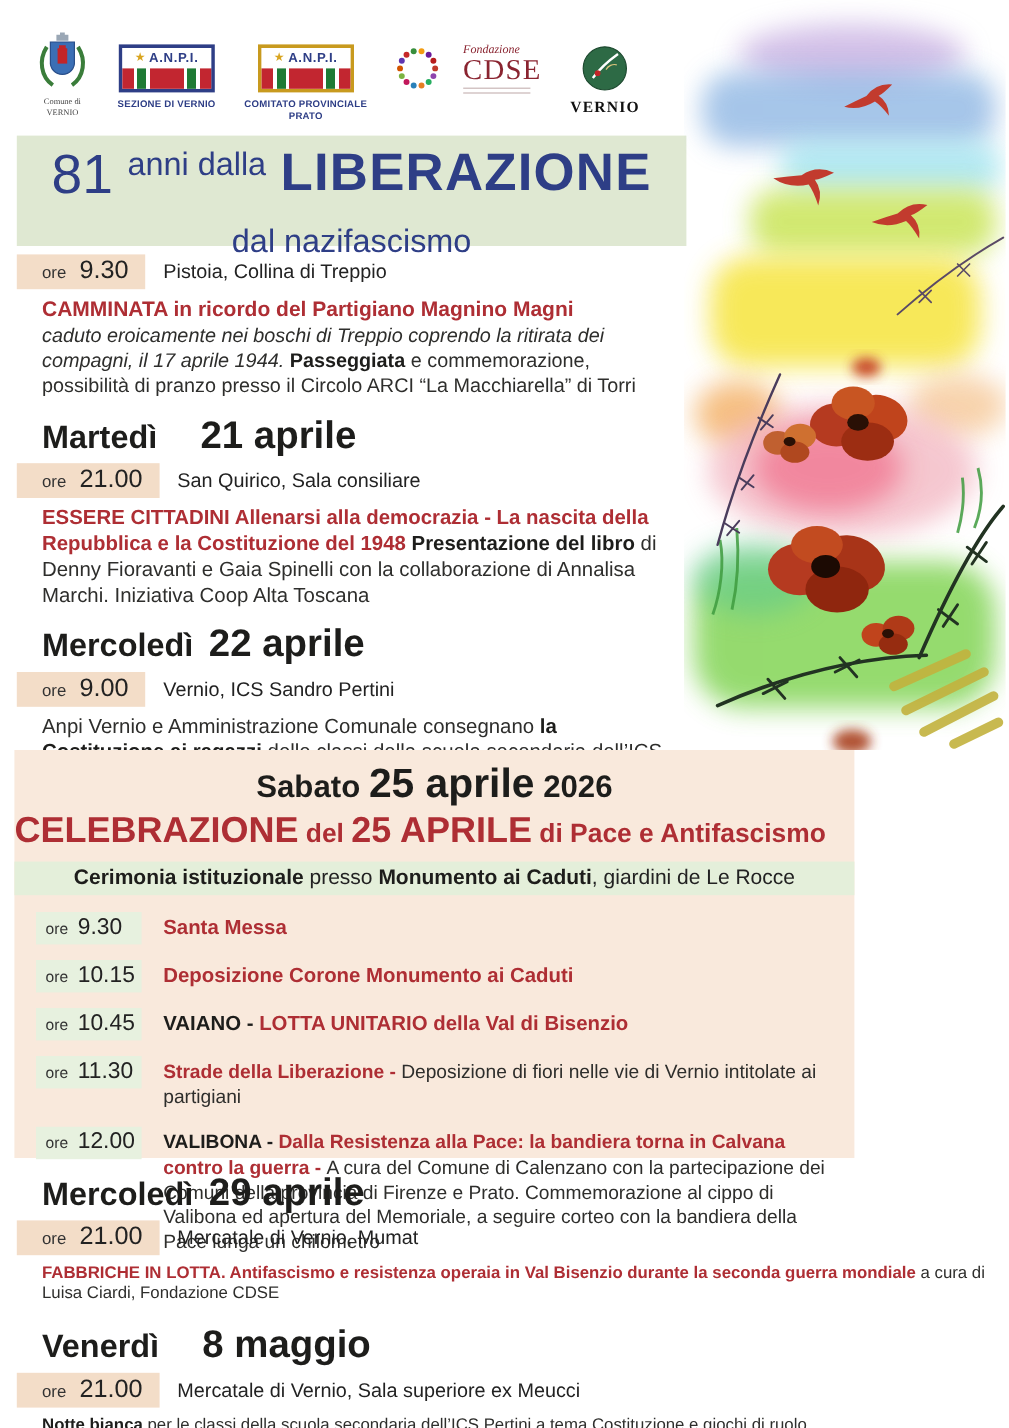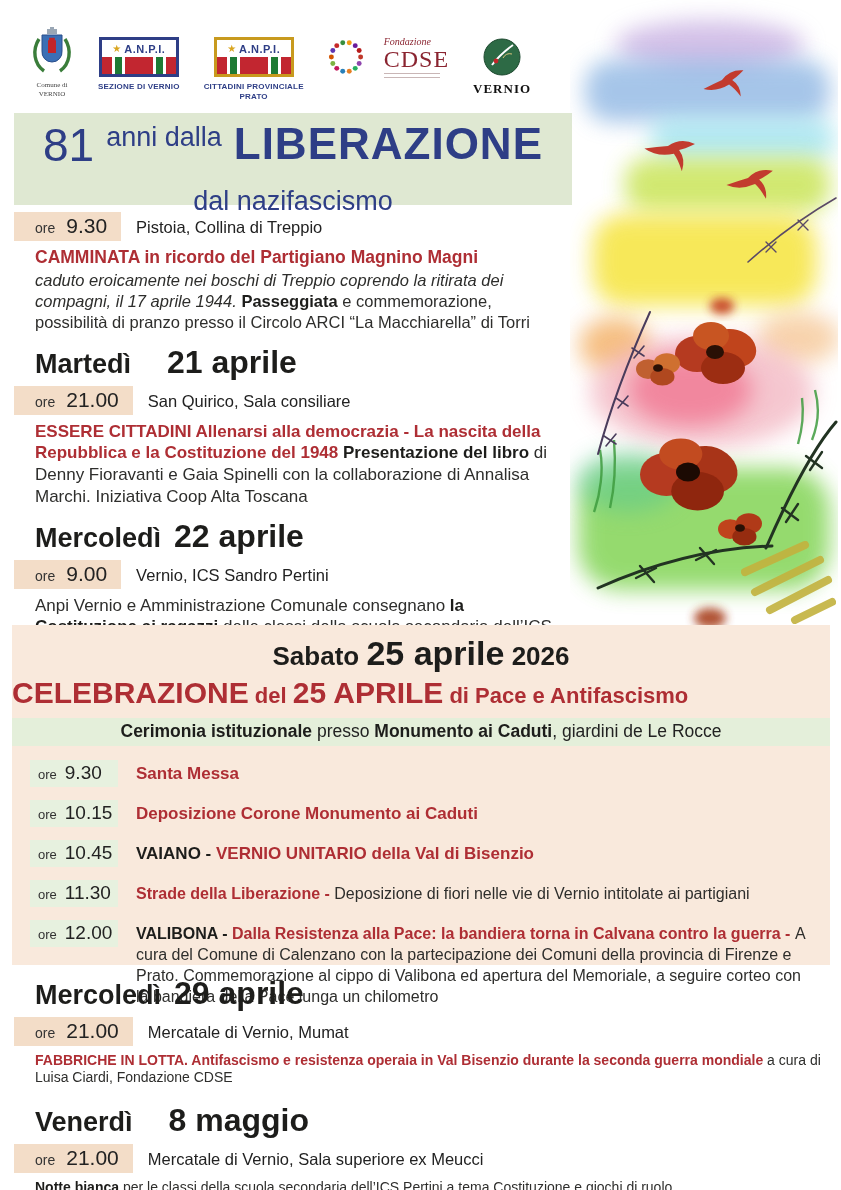--- a/index.html
+++ b/index.html
@@ -70,21 +70,21 @@
   .run-i{font-style:italic;}
   .run-b{font-weight:bold;color:#1d1d1b;}
   .run-bb{font-weight:bold;color:#1d1d1b;}
   .run-rb{font-weight:bold;color:var(--red);}
   .run-hs{font-size:26px;}
   .run-hb{font-size:34px;}
   .run-cb{font-size:30px;}
   .run-cs{font-size:22px;}
 
   
-  .special{position:absolute;left:12px;top:625px;width:818px;height:340px;background:var(--peach);}
+  .special{position:absolute;left:12px;top:625px;width:700px;height:340px;background:var(--peach);}
   .sp-head{text-align:center;font-weight:bold;color:var(--ink);margin-top:10px;line-height:1.1;}
   .sp-title{text-align:left;font-weight:bold;color:var(--red);margin-top:4px;line-height:1.1;}
   .sp-strip{background:var(--strip);margin-top:9px;text-align:center;padding:3px 0 4px 0;font-size:17.5px;color:#222;}
   .sched{margin-top:14px;}
   .sched-row{display:flex;align-items:baseline;padding-left:18px;margin-bottom:13px;}
   .sched-time{background:var(--lgreen);width:88px;flex:0 0 88px;display:flex;align-items:baseline;padding:2px 8px 3px 8px;}
   .sched-ore{font-size:13px;color:#333;}
   .sched-hour{font-size:19px;color:#222;margin-left:8px;}
   .sched-label{margin-left:18px;flex:1;font-size:17px;color:var(--body);line-height:1.3;padding-right:20px;}
 </style>
@@ -121,21 +121,21 @@
 
     <div class="logo" style="margin-top:11px;">
       <div class="flag gold">
         <div class="flag-top">
           <span class="flag-star">★</span>
           <span class="flag-anpi">A.N.P.I.</span>
         </div>
         <div class="flag-stripes"></div>
       </div>
       <div class="flag-label">
-        <div>CITTADINI PROVINCIALE</div>
+        <div>COMITATO PROVINCIALE</div>
         <div>PRATO</div>
       </div>
     </div>
 
     <div class="logo logo-cdse">
       <svg width="36" height="36" viewBox="0 0 32 32">
         <g>
           <circle cx="29" cy="16" r="2.2" fill="#c0392b"></circle>
             <circle cx="27.7" cy="21.7" r="2.2" fill="#8e44ad"></circle>
           <circle cx="24.2" cy="26.1" r="2.2" fill="#27ae60"></circle>
@@ -342,21 +342,21 @@
           <span class="sched-ore">ore</span>
           <span class="sched-hour">10.15</span>
         </span>
         <span class="sched-label"><span class="run-rb">Deposizione Corone Monumento ai Caduti</span></span>
       </div>
       <div class="sched-row">
         <span class="sched-time">
           <span class="sched-ore">ore</span>
           <span class="sched-hour">10.45</span>
         </span>
-        <span class="sched-label"><span class="run-bb">VAIANO - </span><span class="run-rb">VERNIO UNITARIO della Val di Bisenzio</span></span>
+        <span class="sched-label"><span class="run-bb">VAIANO - </span><span class="run-rb">LOTTA UNITARIO della Val di Bisenzio</span></span>
       </div>
       <div class="sched-row">
         <span class="sched-time">
           <span class="sched-ore">ore</span>
           <span class="sched-hour">11.30</span>
         </span>
         <span class="sched-label" style="font-size:16px;"><span class="run-rb">Strade della Liberazione - </span><span class="run-r">Deposizione di fiori nelle vie di Vernio intitolate ai partigiani</span></span>
       </div>
       <div class="sched-row">
         <span class="sched-time">

